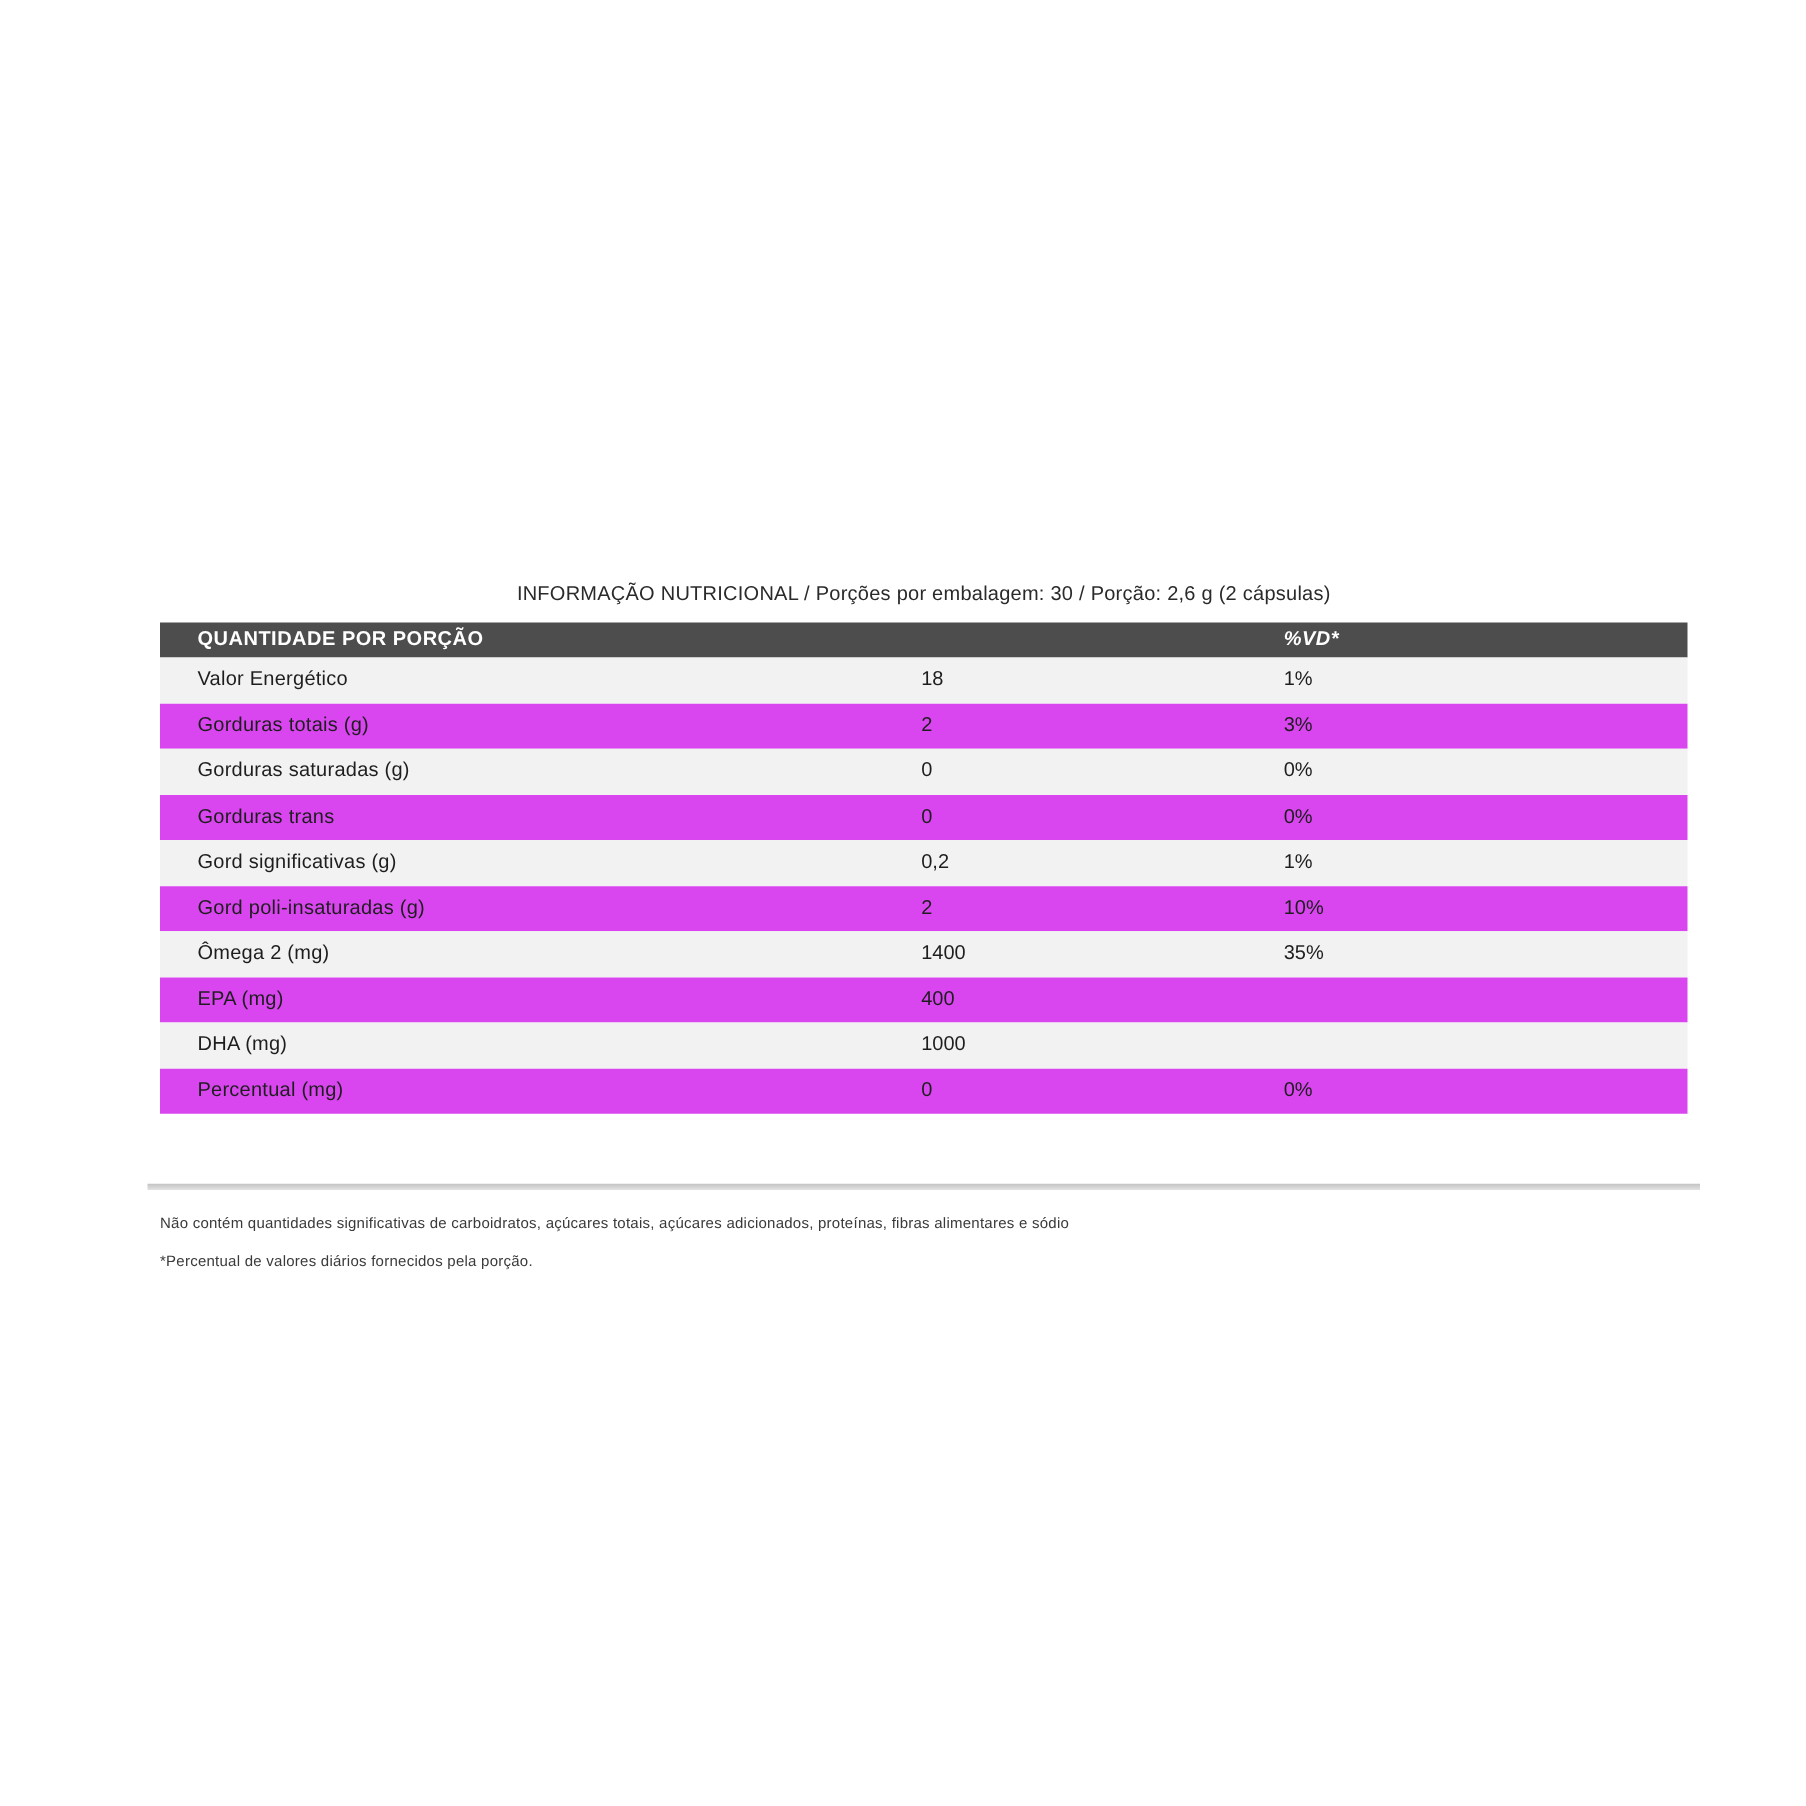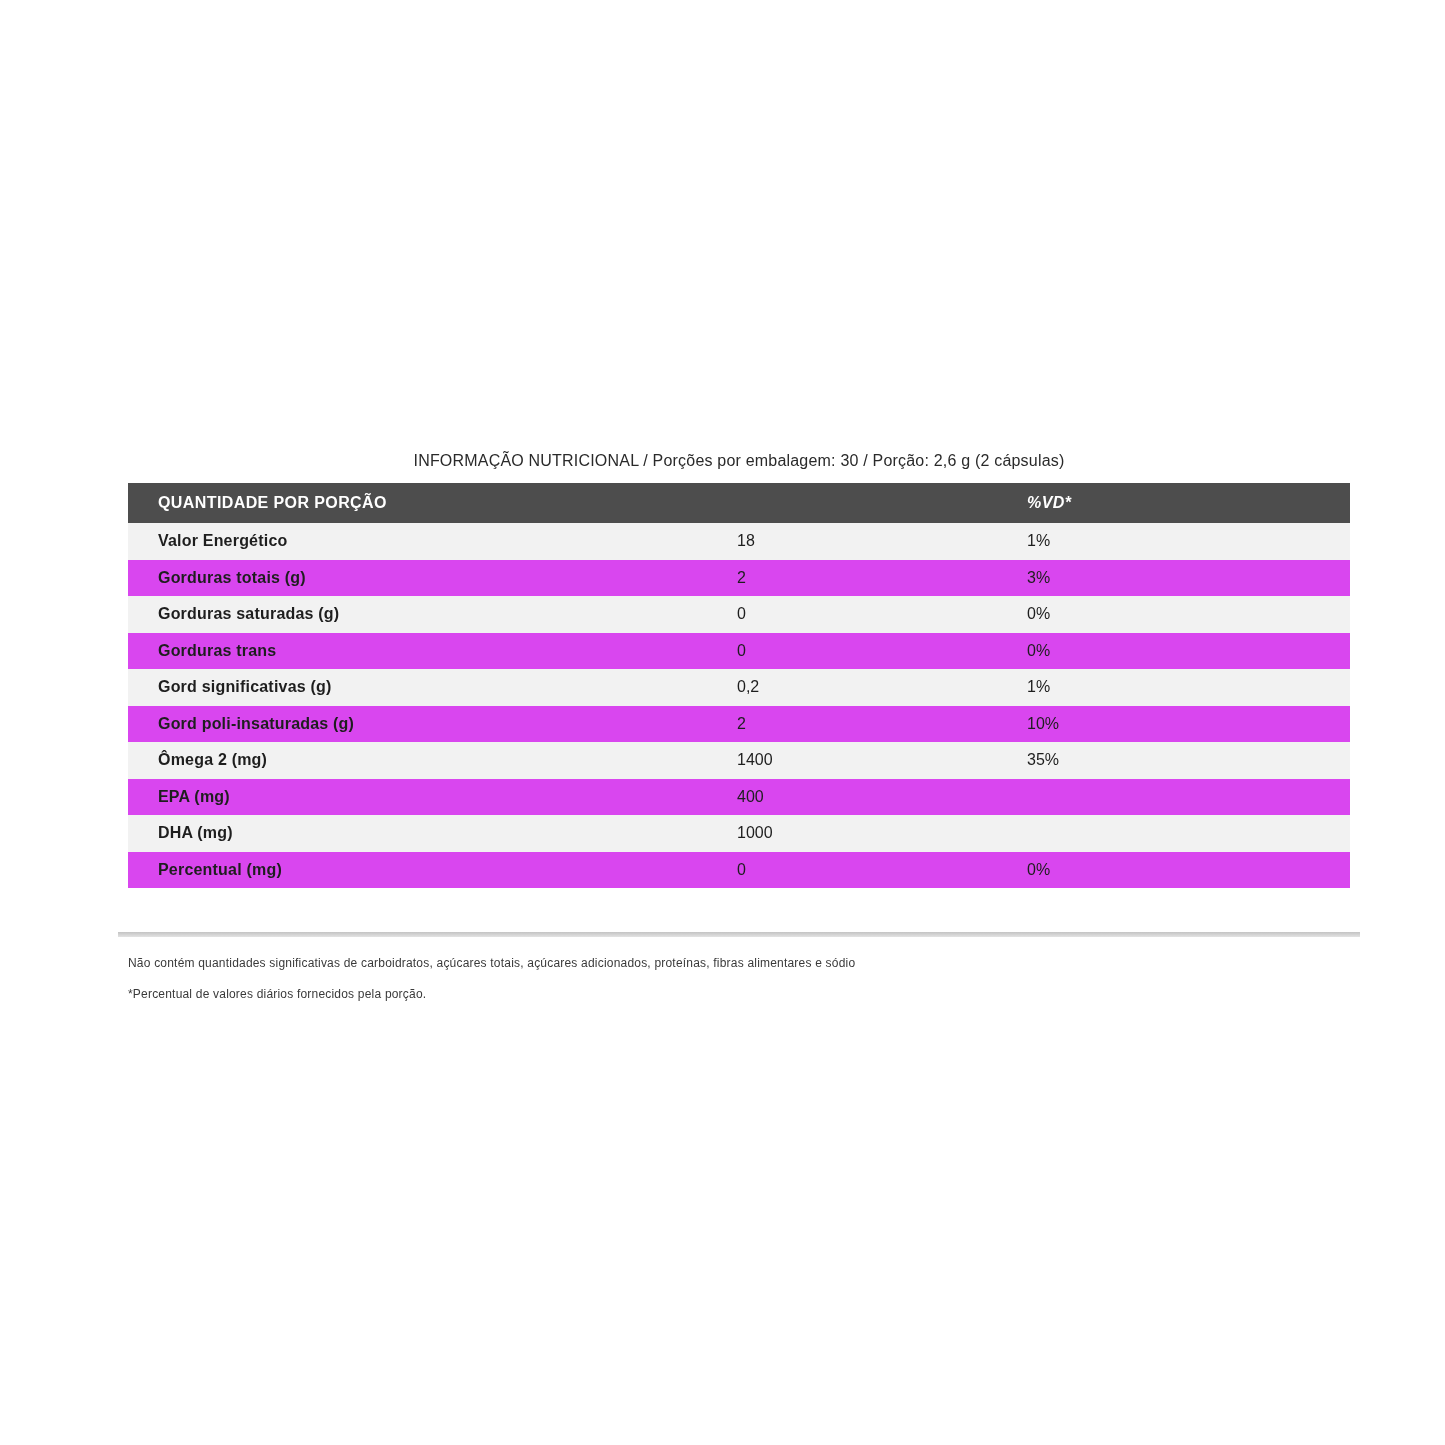--- a/index.html
+++ b/index.html
@@ -7,21 +7,21 @@
     padding: 0;
     background: #ffffff;
   }
   body {
     width: 1445px;
     height: 1445px;
     position: relative;
     font-family: "Liberation Sans", "DejaVu Sans", sans-serif;
     color: #1e1e1e;
   }
-  .page { position: absolute; inset: 0; }
+  .page { position: absolute; inset: 0; margin-top: 15px; }
 
   .title {
     position: absolute;
     left: 128px;
     top: 452px;
     width: 1222px;
     text-align: center;
     font-size: 16px;
     letter-spacing: 0.2px;
     color: #2a2a2a;
@@ -31,21 +31,21 @@
   .table {
     position: absolute;
     left: 128px;
     top: 483px;
     width: 1222px;
   }
 
   .thead {
     display: flex;
     align-items: center;
-    height: 40px;
+    height: 28px;
     background: var(--header-bg, #4d4d4d);
     color: var(--header-fg, #ffffff);
     font-weight: 700;
     font-size: 16px;
     letter-spacing: 0.4px;
   }
   .th-label {
     width: 899px;
     padding-left: 30px;
     box-sizing: border-box;
@@ -59,21 +59,21 @@
     font-size: 16px;
     background: #d946ef;
   }
   .trow:nth-child(even) {
     background: var(--stripe, #f2f2f2);
   }
   .td-label {
     width: 609px;
     padding-left: 30px;
     box-sizing: border-box;
-    font-weight: 700;
+    font-weight: 400;
     letter-spacing: 0.2px;
   }
   .td-value { width: 290px; }
   .td-vd { flex: 1; }
 
   .divider {
     position: absolute;
     left: 118px;
     top: 932px;
     width: 1242px;

